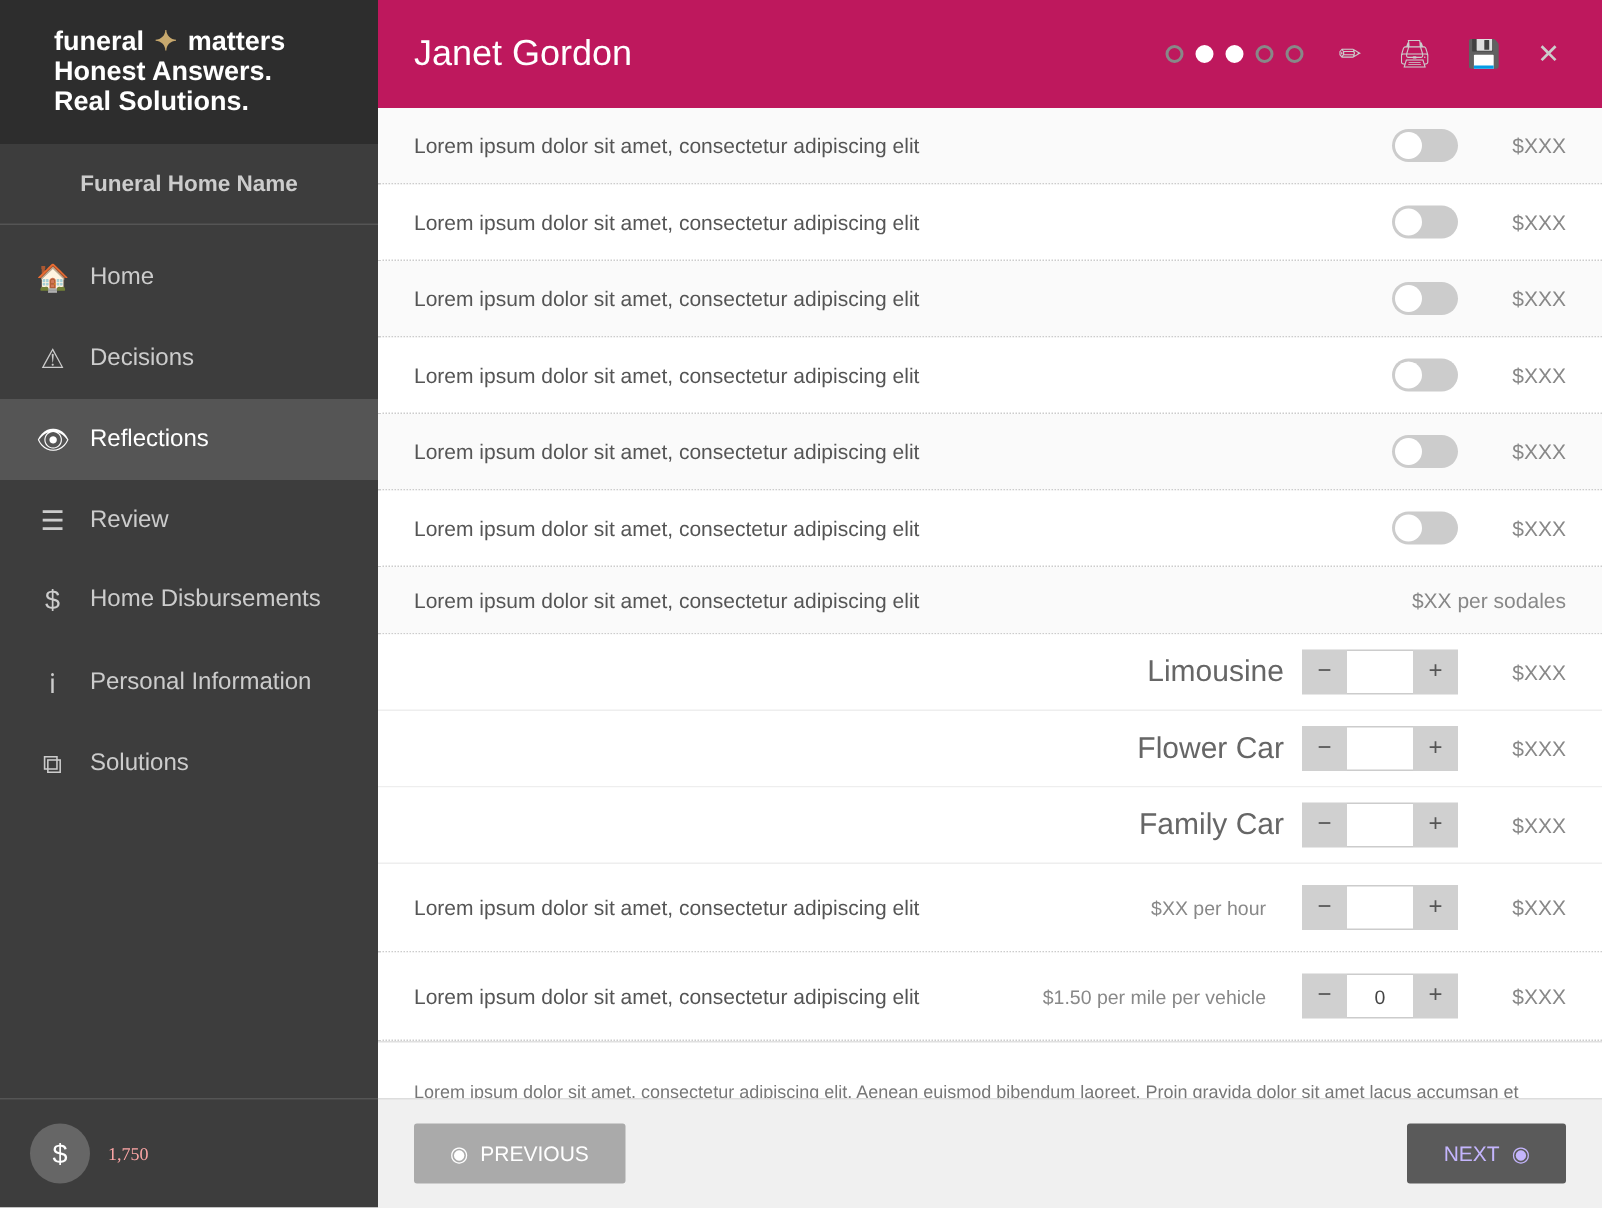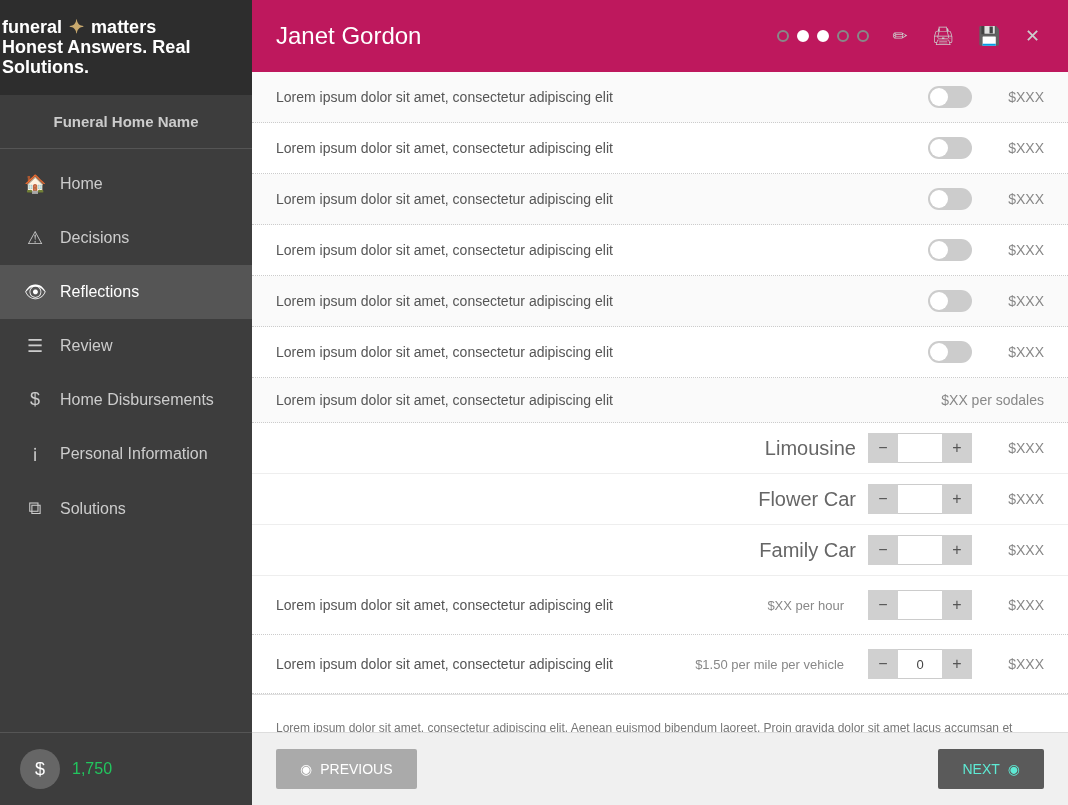--- a/index.html
+++ b/index.html
@@ -8,21 +8,21 @@
     
     .sidebar {
       width: 252px;
       min-width: 252px;
       background: #3d3d3d;
       display: flex;
       flex-direction: column;
       height: 100%;
     }
     .sidebar-logo {
-      padding: 18px 2px;
+      padding: 18px 36px;
       background: #2d2d2d;
       display: flex;
       align-items: center;
       min-height: 72px;
     }
     .logo-text {
       color: white;
       font-size: 18px;
       font-weight: bold;
       line-height: 1.1;
@@ -56,21 +56,21 @@
       border-top: 1px solid #555;
     }
     .footer-badge {
       width: 40px; height: 40px;
       background: #666;
       border-radius: 50%;
       display: flex; align-items: center; justify-content: center;
       color: white;
       font-size: 18px;
     }
-    .footer-amount { color: #22c55e; font-size: 16px; }
+    .footer-amount { color: #fca5a5; font-size: 12px; font-family: Liberation Serif, serif; }
 
     
     .main { flex: 1; display: flex; flex-direction: column; height: 100%; overflow: hidden; }
 
     
     .header {
       background: #be185d;
       display: flex;
       align-items: center;
       padding: 0 24px;
@@ -214,21 +214,21 @@
       color: white;
       border: none;
       padding: 12px 24px;
       font-size: 14px;
       cursor: pointer;
       display: flex; align-items: center; gap: 8px;
       border-radius: 2px;
     }
     .btn-next {
       background: #5a5a5a;
-      color: #5eead4;
+      color: #c4b5fd;
       border: none;
       padding: 12px 24px;
       font-size: 14px;
       cursor: pointer;
       display: flex; align-items: flex-end; gap: 8px;
       border-radius: 2px;
     }
 
     
     .content::-webkit-scrollbar { width: 6px; }

